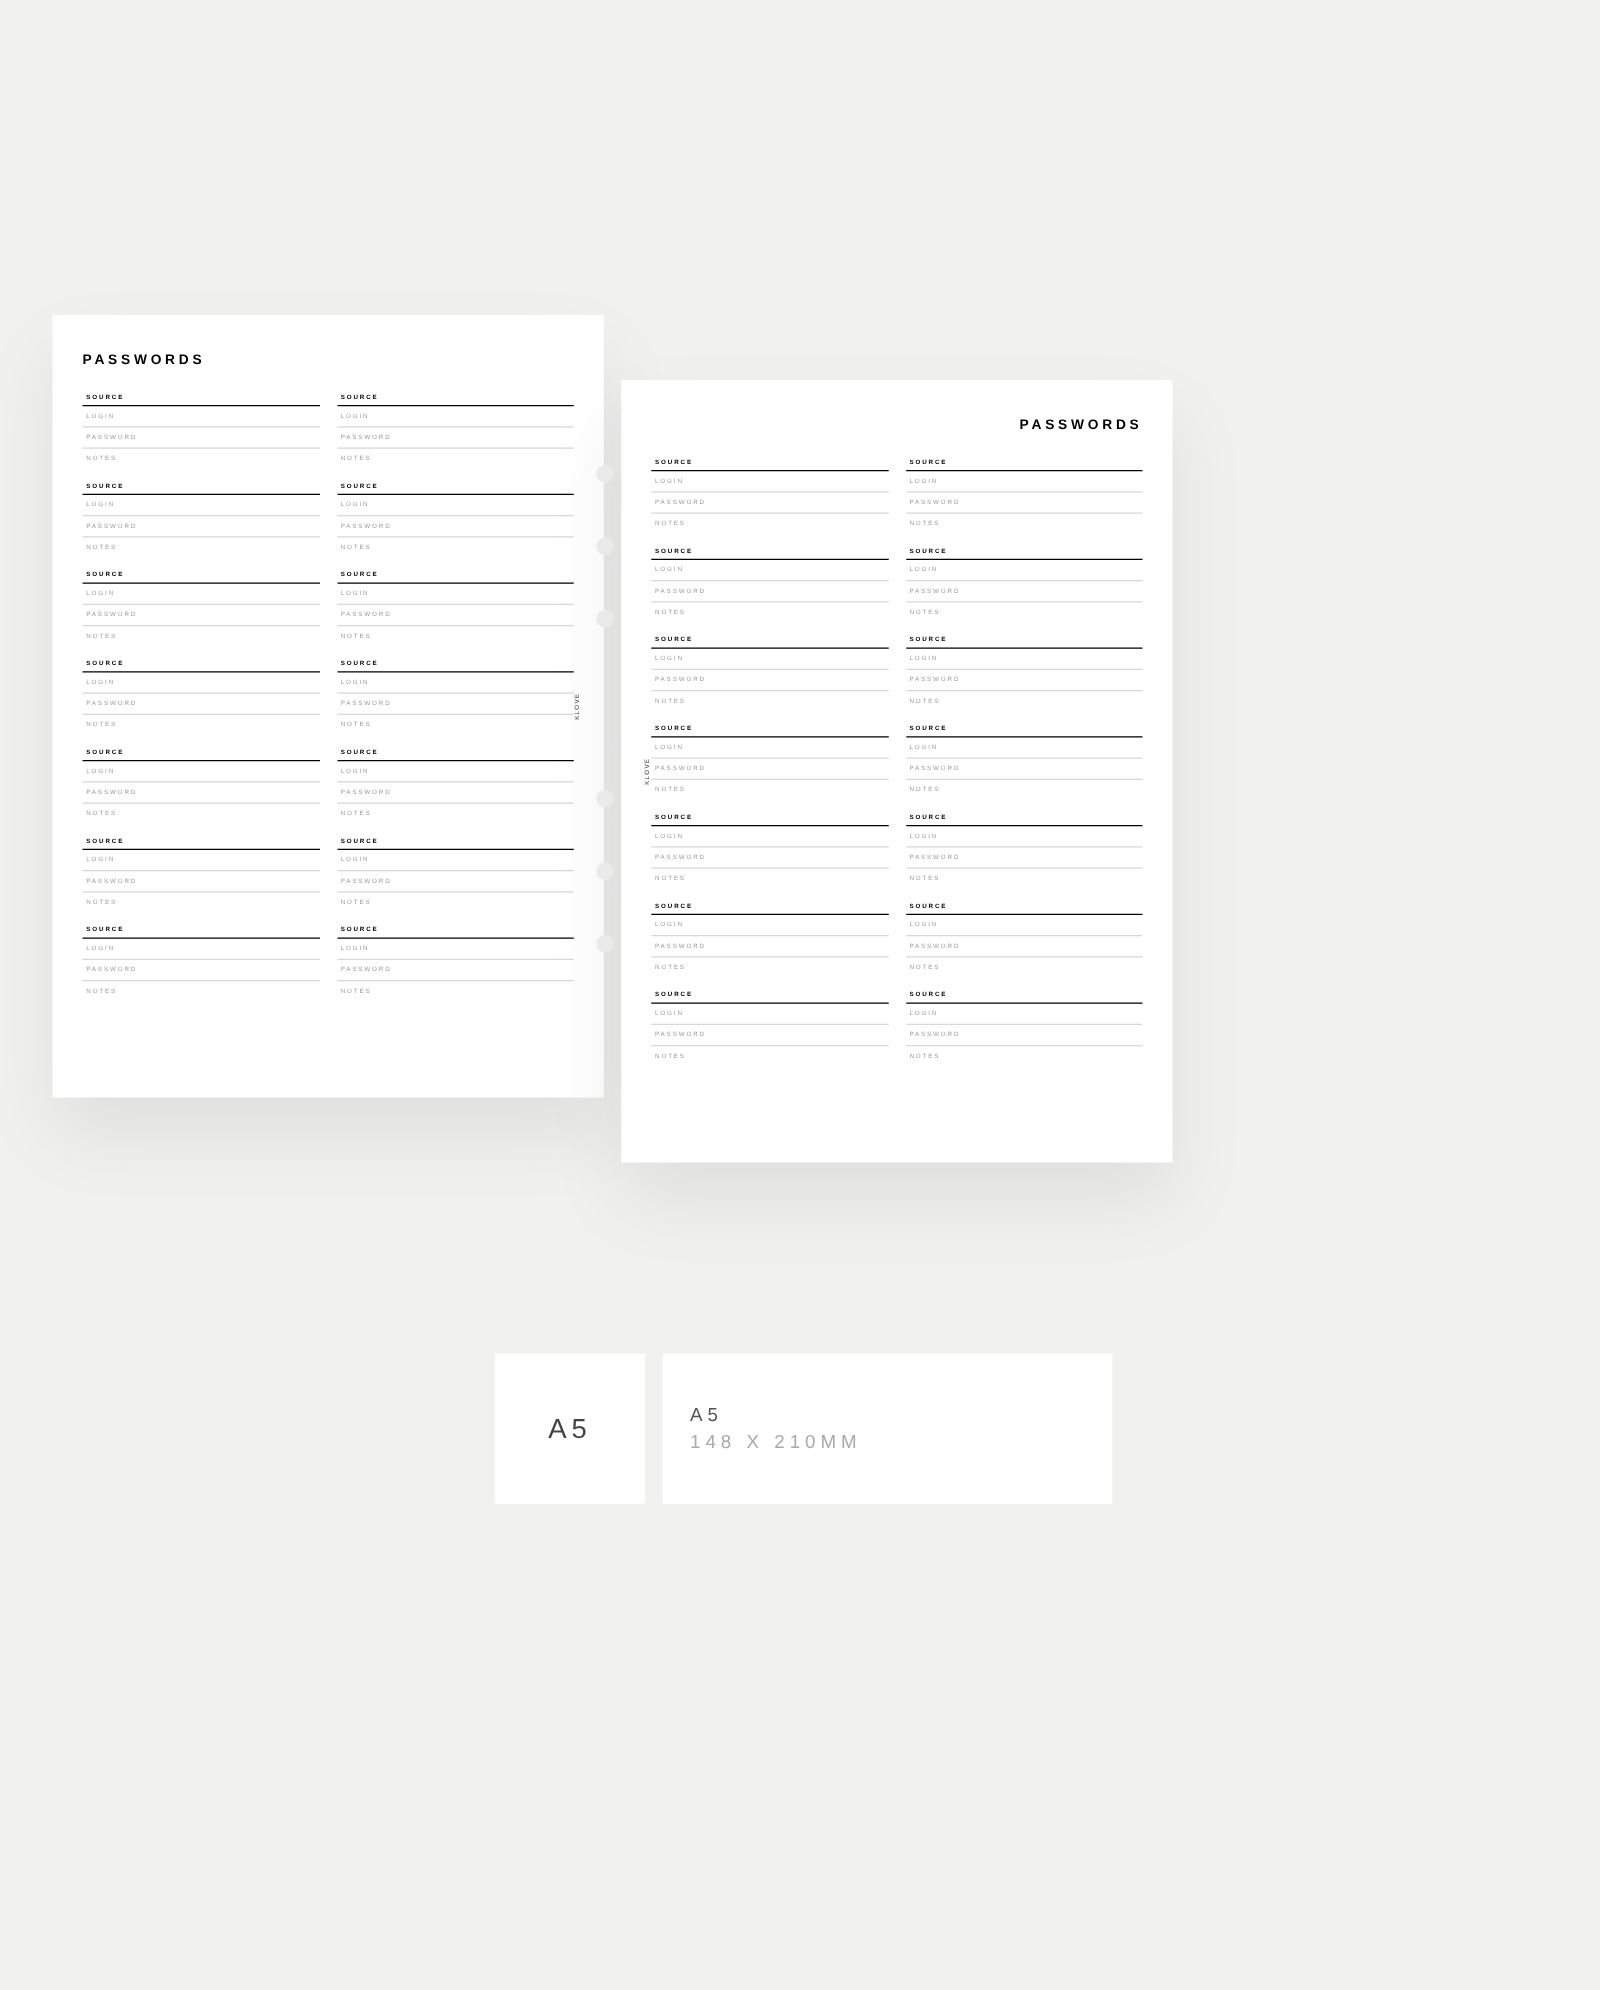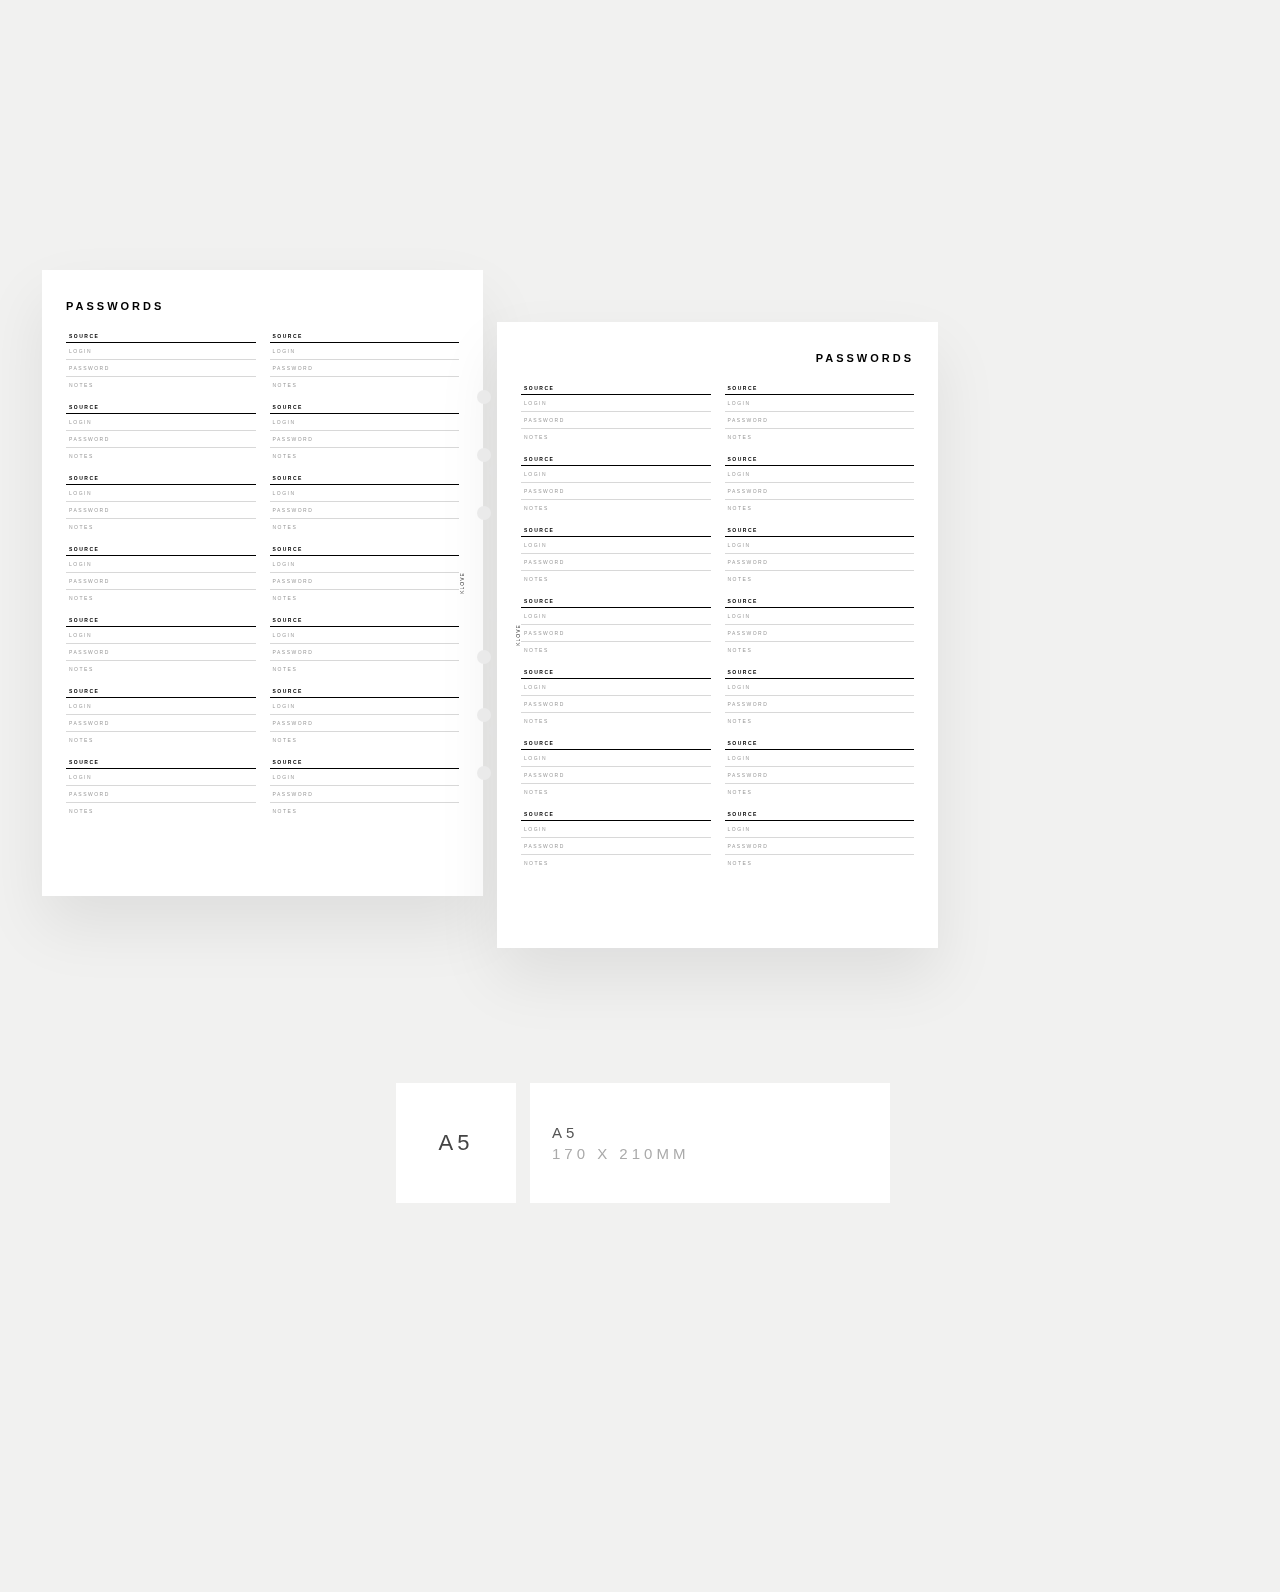--- a/index.html
+++ b/index.html
@@ -7,21 +7,20 @@
       background: #f1f1f0;
       font-family: Arial, Helvetica, sans-serif;
       width: 1280px;
       height: 1592px;
       position: relative;
     }
     .page {
       position: absolute;
       background: #fff;
       box-shadow: 0 30px 60px rgba(0,0,0,0.08);
-      margin-top: 18px;
     }
     .page-left {
       left: 42px;
       top: 252px;
       width: 441px;
       height: 626px;
       padding: 30px 24px 20px 24px;
     }
     .page-right {
       left: 497px;
@@ -353,14 +352,14 @@
       <div class="hole"></div>
     </div>
   </div>
 </div>
 
 <div class="size-card">
   <div class="size-card-text">A5</div>
 </div>
 <div class="size-info">
   <div class="size-name">A5</div>
-  <div class="size-dim">170 X 210MM</div>
+  <div class="size-dim">148 X 210MM</div>
 </div>
 
 </body></html>

